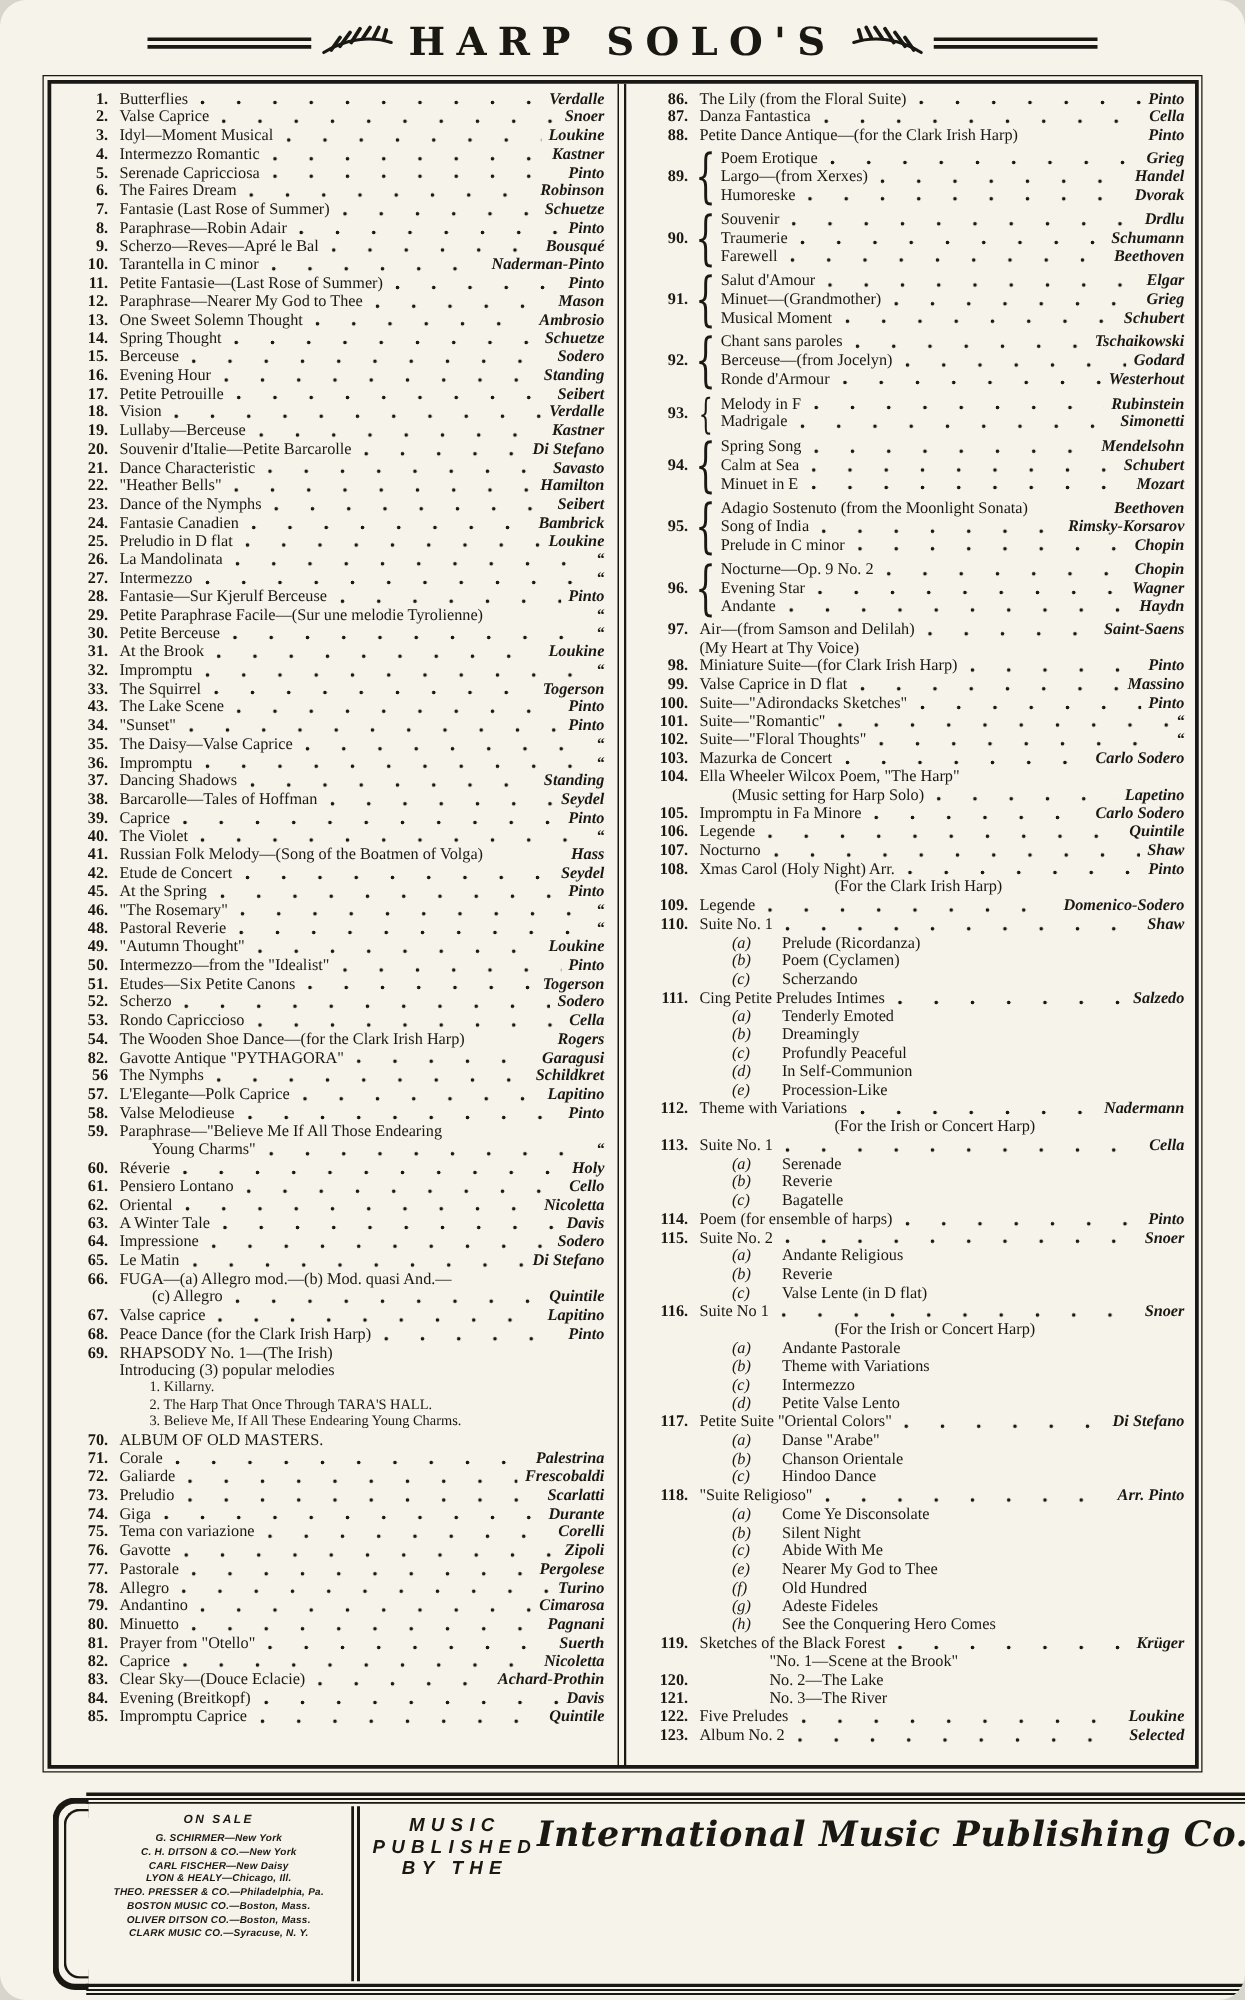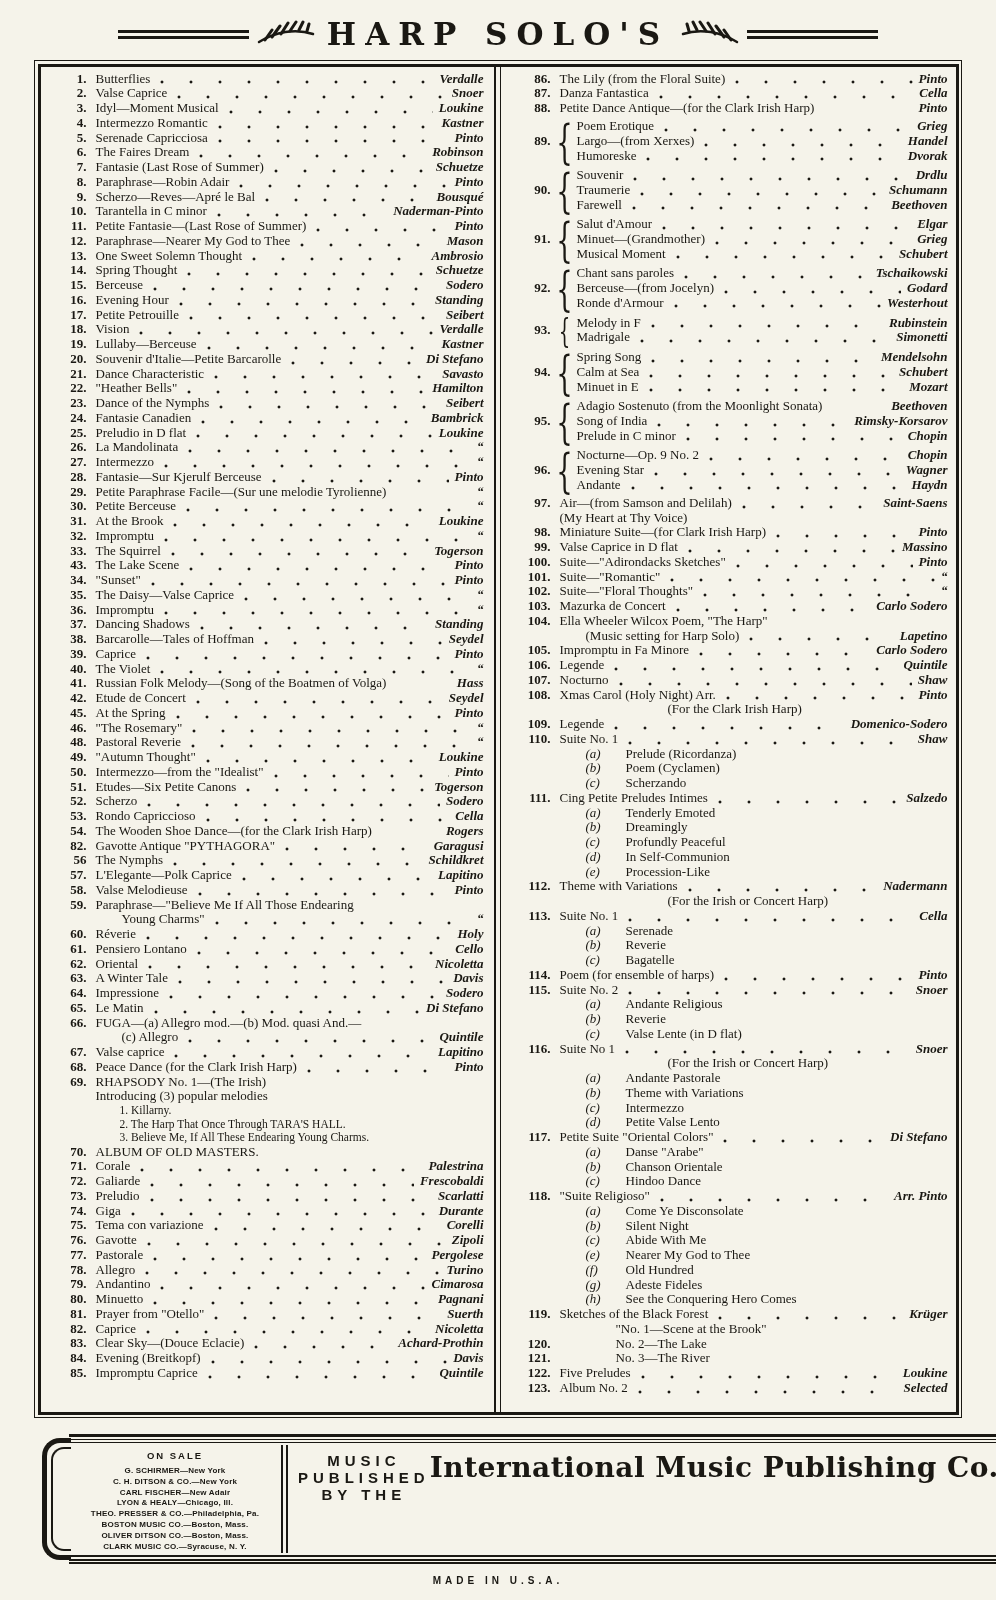--- a/index.html
+++ b/index.html
@@ -8,20 +8,21 @@
   }
   html,body{margin:0;padding:0;background:#d8d5cc;}
   .page{
     position:relative;
     width:996px;height:1600px;
     background:var(--paper);
     color:var(--ink);
     font-family:"Liberation Serif", serif;
     overflow:hidden;
     box-sizing:border-box;
+    border-radius:21px;
   }
   
   .header{display:flex;align-items:center;gap:8px;margin:16px 118px 8px;height:36px;}
   .hrule{flex:1;height:9px;background:linear-gradient(to bottom,var(--ink) 0 3px,transparent 3px 6px,var(--ink) 6px 9px);}
   .title{
     font-family:"DejaVu Serif", serif;
     font-weight:700;font-size:31px;letter-spacing:9px;
     white-space:nowrap;padding:0 4px;
   }
   .orn{flex:none;}
@@ -52,21 +53,21 @@
   .ti .t{margin-left:56px;}
   
   .group{display:flex;align-items:stretch;margin:2px 0;}
   .group .gnum{width:40px;flex:none;text-align:right;padding-right:6px;font-weight:700;font-size:13px;display:flex;align-items:center;justify-content:flex-end;}
   .brace{width:15px;flex:none;display:flex;align-items:center;justify-content:center;font-family:"DejaVu Serif",serif;line-height:1;transform:scaleX(.55);}
   .brace.b3{font-size:47px;}
   .brace.b2{font-size:33px;}
   .gentries{flex:1;display:flex;flex-direction:column;justify-content:center;}
   .gentries .t{margin-left:5px;}
   
-  .footer-wrap{display:flex;align-items:stretch;margin:16px 42px 0;height:130px;}
+  .footer-wrap{display:flex;align-items:stretch;margin:16px 42px 0;height:162px;font-style:italic;}
   .scroll{width:24px;flex:none;position:relative;}
   .scroll.l{border:5px solid var(--ink);border-right:none;border-radius:18px 0 0 18px;margin:4px -2px 4px 0;}
   .scroll.l::after{content:"";position:absolute;top:4px;bottom:4px;left:4px;right:0;border:2px solid var(--ink);border-right:none;border-radius:13px 0 0 13px;}
   .footer-core{flex:1;display:flex;flex-direction:column;}
   .hbar{height:9px;flex:none;background:linear-gradient(to bottom,var(--ink) 0 2.5px,transparent 2.5px 4.5px,var(--ink) 4.5px 6px,transparent 6px 7.5px,var(--ink) 7.5px 9px);}
   .footer-mid{flex:1;display:flex;align-items:stretch;}
   .vrule{width:7px;flex:none;background:linear-gradient(to right,var(--ink) 0 2px,transparent 2px 5px,var(--ink) 5px 7px);margin:2px 0;}
   .panel{box-sizing:border-box;}
   .panel.onsale{width:212px;text-align:center;font-family:"Liberation Sans",sans-serif;font-weight:700;padding-top:7px;}
   .panel.onsale .ph{font-size:9.5px;letter-spacing:2px;margin-bottom:5px;}
@@ -1141,21 +1142,21 @@
   <div class="footer-wrap">
     <div class="scroll l"></div>
     <div class="footer-core">
       <div class="hbar"></div>
       <div class="footer-mid">
         <div class="panel onsale">
           <div class="ph">ON SALE</div>
           <div id="onsale-list">
               <div class="pl">G. SCHIRMER—New York</div>
               <div class="pl">C. H. DITSON &amp; CO.—New York</div>
-              <div class="pl">CARL FISCHER—New Adair</div>
+              <div class="pl">CARL FISCHER—New Daisy</div>
               <div class="pl">LYON &amp; HEALY—Chicago, Ill.</div>
               <div class="pl">THEO. PRESSER &amp; CO.—Philadelphia, Pa.</div>
               <div class="pl">BOSTON MUSIC CO.—Boston, Mass.</div>
               <div class="pl">OLIVER DITSON CO.—Boston, Mass.</div>
               <div class="pl">CLARK MUSIC CO.—Syracuse, N. Y.</div>
             </div>
         </div>
         <div class="vrule"></div>
         <div class="panel pub">
           <div class="pub-tag">MUSIC PUBLISHED BY THE</div>

